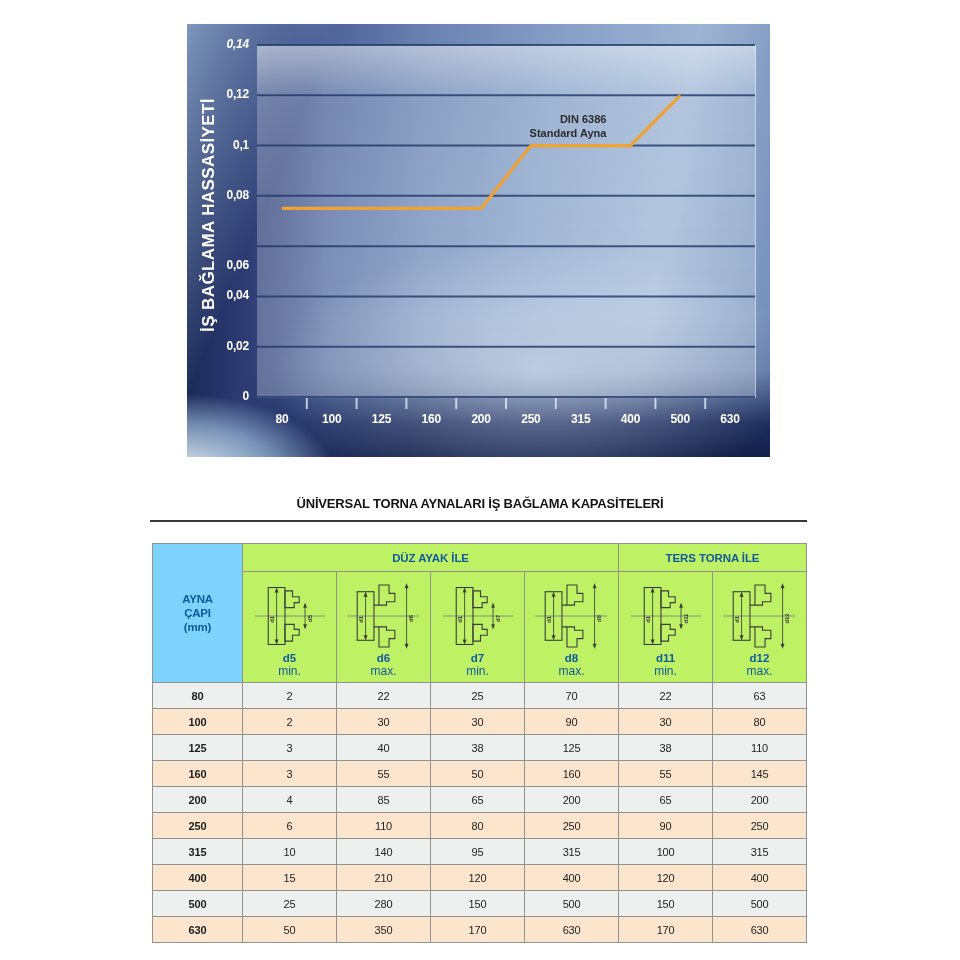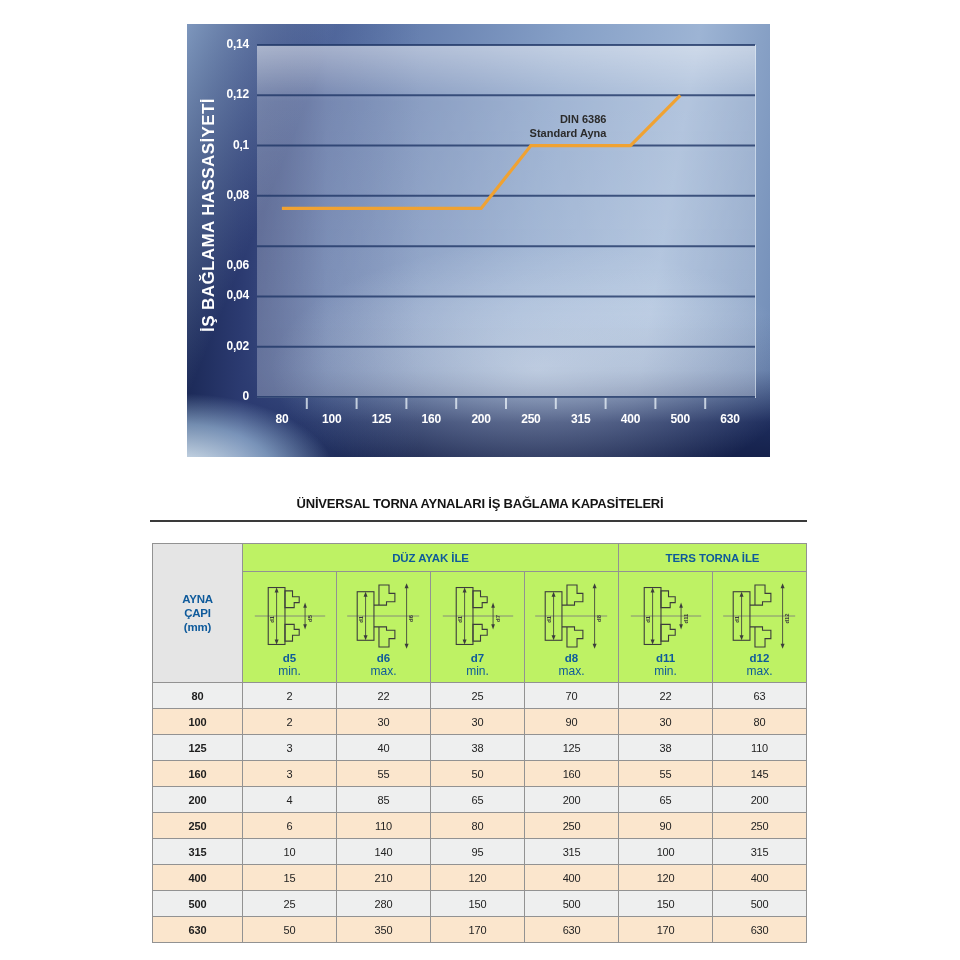--- a/index.html
+++ b/index.html
@@ -51,21 +51,21 @@
   }
   #title-rule{position:absolute;left:150px;top:520px;width:657px;height:2px;background:#3a3a3a;}
 
   
   #cap-table{
     position:absolute;left:152px;top:543px;width:654px;
     border-collapse:collapse;table-layout:fixed;
     font-family:"Liberation Sans",sans-serif;
   }
   #cap-table th,#cap-table td{border:1px solid #929292;padding:0;text-align:center;vertical-align:middle;}
-  .corner-cell{background:#e5e5e5;}
+  .corner-cell{background:#7dd3fc;}
   .corner-label{font-size:11.5px;font-weight:bold;color:#0e5a9b;line-height:14px;letter-spacing:-.2px;}
   .group-header{background:#bef264;height:27px;font-size:11.5px;font-weight:bold;color:#0e5a9b;letter-spacing:-.1px;}
   .diag-cell{background:#bef264;height:110px;}
   .chuck{width:78px;height:72px;display:block;margin:4px auto 0;}
   .chuck line,.chuck path,.chuck rect{stroke:#3c3c3c;fill:none;stroke-width:1.3;}
   .chuck .dimline{stroke-width:1;}
   .chuck .arrow{fill:#3c3c3c;stroke:none;}
   .chuck text{font-size:7px;fill:#3c3c3c;font-family:"Liberation Sans",sans-serif;}
   .dim-label{font-size:11.5px;font-weight:bold;color:#0e5a9b;line-height:13px;}
   .limit-label{font-size:12px;font-weight:normal;color:#0e5a9b;line-height:13px;}
@@ -99,21 +99,21 @@
           <line x1="199.2" x2="199.2" y1="353" y2="364" class="tick"></line>
           <line x1="249" x2="249" y1="353" y2="364" class="tick"></line>
           <line x1="298.8" x2="298.8" y1="353" y2="364" class="tick"></line>
           <line x1="348.6" x2="348.6" y1="353" y2="364" class="tick"></line>
           <line x1="398.4" x2="398.4" y1="353" y2="364" class="tick"></line>
           <line x1="448.2" x2="448.2" y1="353" y2="364" class="tick"></line>
         </g>
       <polyline id="series-line" points="24.9,163.42857142857144 224.1,163.42857142857144 273.9,100.57142857142857 373.5,100.57142857142857 423.3,50.28571428571434" stroke="#f0a232"></polyline>
     </svg>
     <div id="y-labels">
-        <div class="y-tick" style="top: -8px;">0,14</div>
+        <div class="y-tick" style="top: -8px; font-style: italic;">0,14</div>
         <div class="y-tick" style="top: 42.2857px;">0,12</div>
         <div class="y-tick" style="top: 92.5714px;">0,1</div>
         <div class="y-tick" style="top: 142.857px;">0,08</div>
         <div class="y-tick" style="top: 193.143px; margin-top: 20px;">0,06</div>
         <div class="y-tick" style="top: 243.429px;">0,04</div>
         <div class="y-tick" style="top: 293.714px;">0,02</div>
         <div class="y-tick" style="top: 344px;">0</div>
       </div>
     <div id="x-labels">
         <div class="x-tick">80</div>

